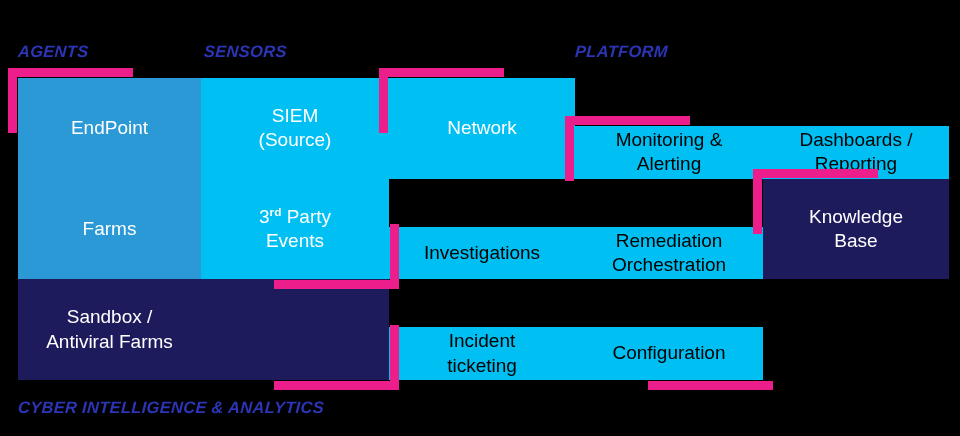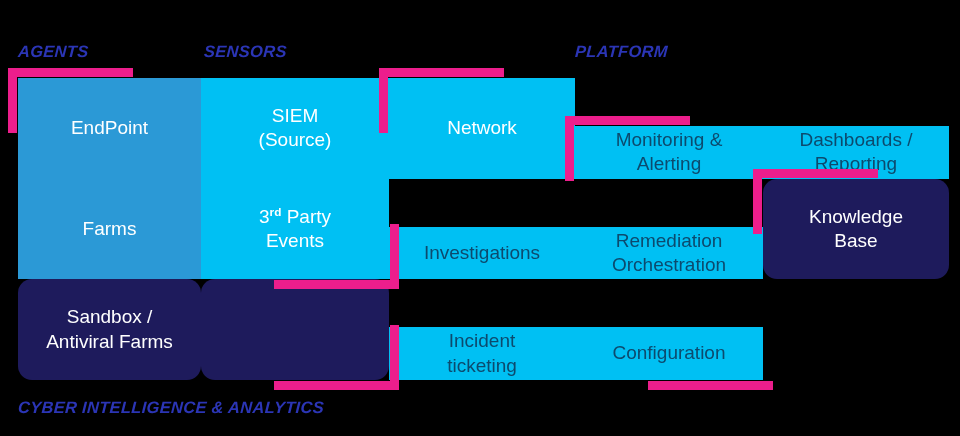--- a/index.html
+++ b/index.html
@@ -45,22 +45,22 @@
     line-height: 1.28;
     padding: 2px 6px;
     font-weight: 400;
   }
   .cell .txt { position: relative; z-index: 2; }
   .cell sup { font-size: 0.62em; vertical-align: super; line-height: 0; font-weight: bold; }
 
   
   .fill-blue  { background: #2b99d6; color: #ffffff; }
   .fill-cyan  { background: #00c0f3; color: #ffffff; }
-  .fill-navy  { background: #1e1b5c; color: #ffffff; border-radius: 14px; }
-  .fill-cyan-dark-text { background: #00c0f3; color: #0c4a6e; margin-top: 48px; }
+  .fill-navy  { background: #1e1b5c; color: #ffffff; }
+  .fill-cyan-dark-text { background: #00c0f3; color: #000000; margin-top: 48px; }
 
   
   .bracket {
     position: absolute;
     z-index: 3;
     pointer-events: none;
   }
   .bracket i {
     position: absolute;
     background: #ec1e8c;

